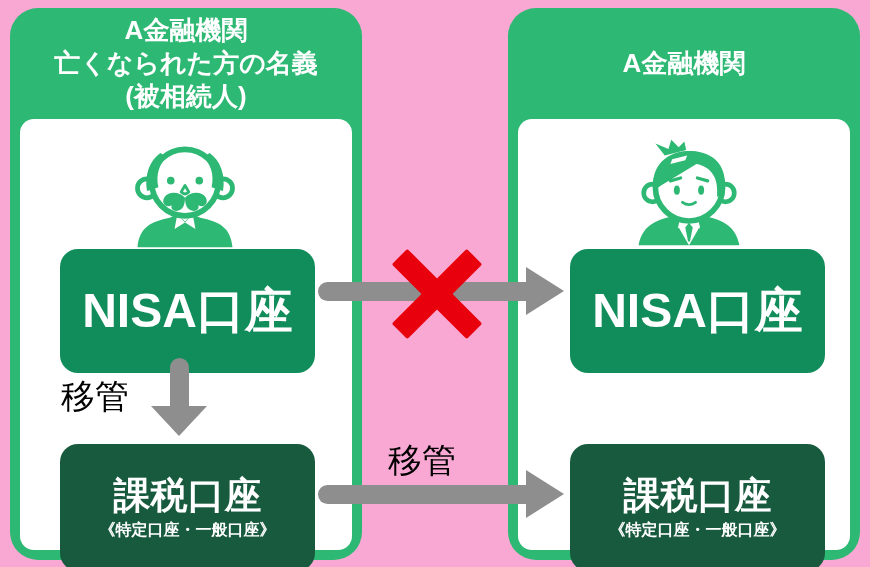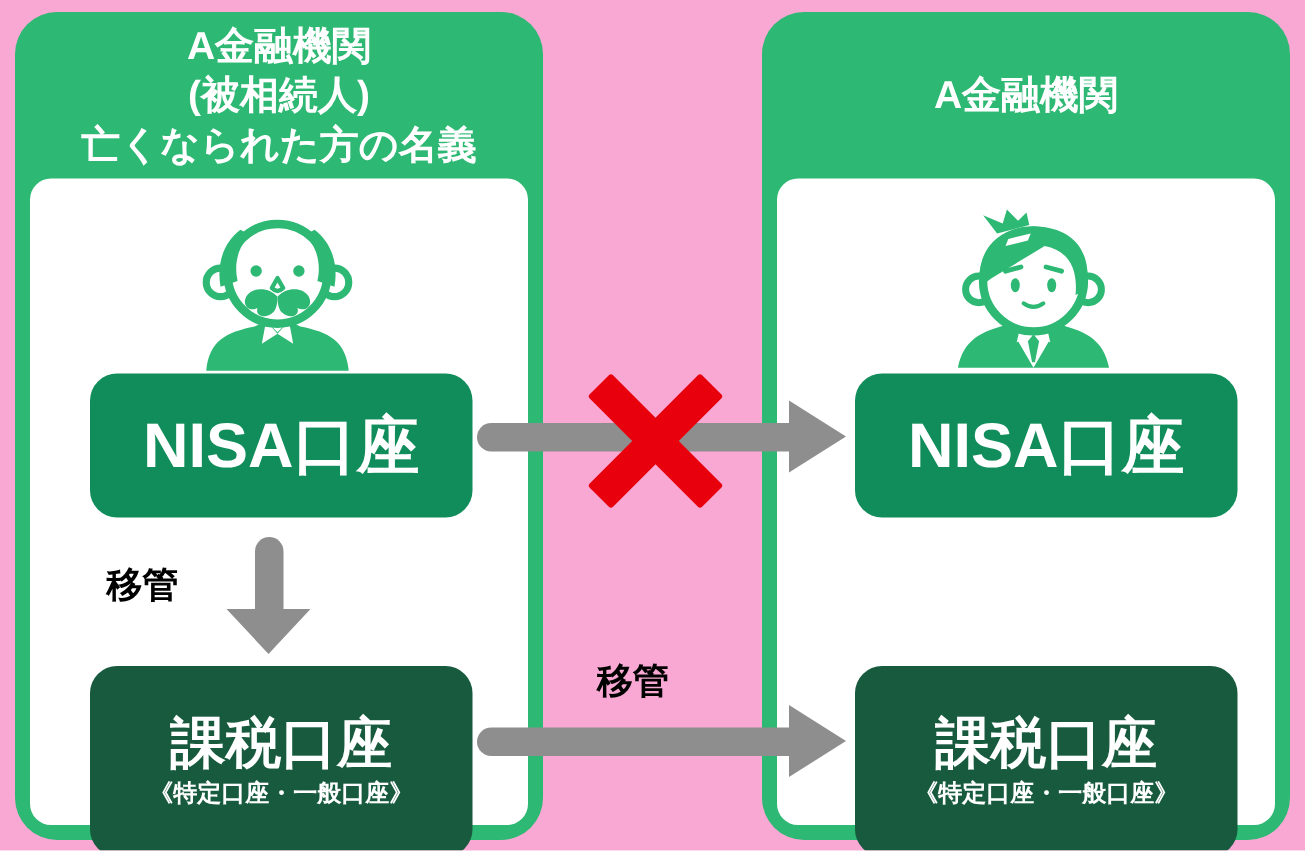--- a/index.html
+++ b/index.html
@@ -22,21 +22,21 @@
   .panel-inner{
     position:absolute;left:10px;right:10px;top:111px;bottom:10px;
     background:#fff;border-radius:14px;
   }
   
   .acct-box{
     position:absolute;width:255px;display:flex;flex-direction:column;
     align-items:center;justify-content:center;color:#fff;font-weight:bold;
     border-radius:18px;text-align:center;
   }
-  .nisa-box{height:96px;top:249px;background:var(--box-green,#118d5b);font-size:42px;}
+  .nisa-box{height:124px;top:249px;background:var(--box-green,#118d5b);font-size:48px;}
   .tax-box{height:127px;top:444px;background:var(--deep-green,#175a3e);}
   .tax-title{font-size:37px;line-height:44px;}
   .tax-sub{font-size:16px;line-height:24px;}
   .bx-left{left:60px;}
   .bx-right{left:570px;}
   
   .person{position:absolute;color:var(--green,#2db873);}
   .person svg{display:block;width:100%;height:100%;}
   #person-left{left:128px;top:137px;width:114px;height:112px;}
   #person-right{left:633px;top:136px;width:112px;height:112px;}
@@ -47,22 +47,22 @@
   }
   .h-head{
     position:absolute;left:526px;width:0;height:0;
     border-top:24px solid transparent;border-bottom:24px solid transparent;
     border-left:38px solid var(--arrow-gray,#8e8e8e);
   }
   #nisa-shaft{top:282px;} #nisa-head{top:267px;}
   #tax-shaft{top:485px;}  #tax-head:{}
   #tax-head{top:470px;}
   .transfer-label{
-    position:absolute;color:var(--label-black,#000);font-weight:bold;
-    font-size:24px;text-align:center;
+    position:absolute;color:var(--label-black,#000);font-weight:normal;
+    font-size:34px;text-align:center;
   }
   #tax-transfer-label{left:352px;top:438px;width:140px;}
   #down-transfer-label{left:48px;top:374px;width:94px;}
   
   .v-shaft{
     position:absolute;left:170px;top:358px;width:19px;height:50px;
     background:var(--arrow-gray,#8e8e8e);border-radius:10px 10px 0 0;
   }
   .v-head{
     position:absolute;left:151px;top:406px;width:0;height:0;
@@ -79,22 +79,22 @@
   .cross .bar.b{transform:rotate(-45deg);}
 </style>
 </head>
 <body>
 
 <div id="stage">
 
   <div class="panel panel-left">
     <div class="panel-header">
       <div>A金融機関</div>
+      <div>亡くなられた方の名義</div>
       <div>(被相続人)</div>
-      <div>亡くなられた方の名義</div>
     </div>
     <div class="panel-inner"></div>
   </div>
 
   <div class="panel panel-right">
     <div class="panel-header">
       <div>A金融機関</div>
     </div>
     <div class="panel-inner"></div>
   </div>

